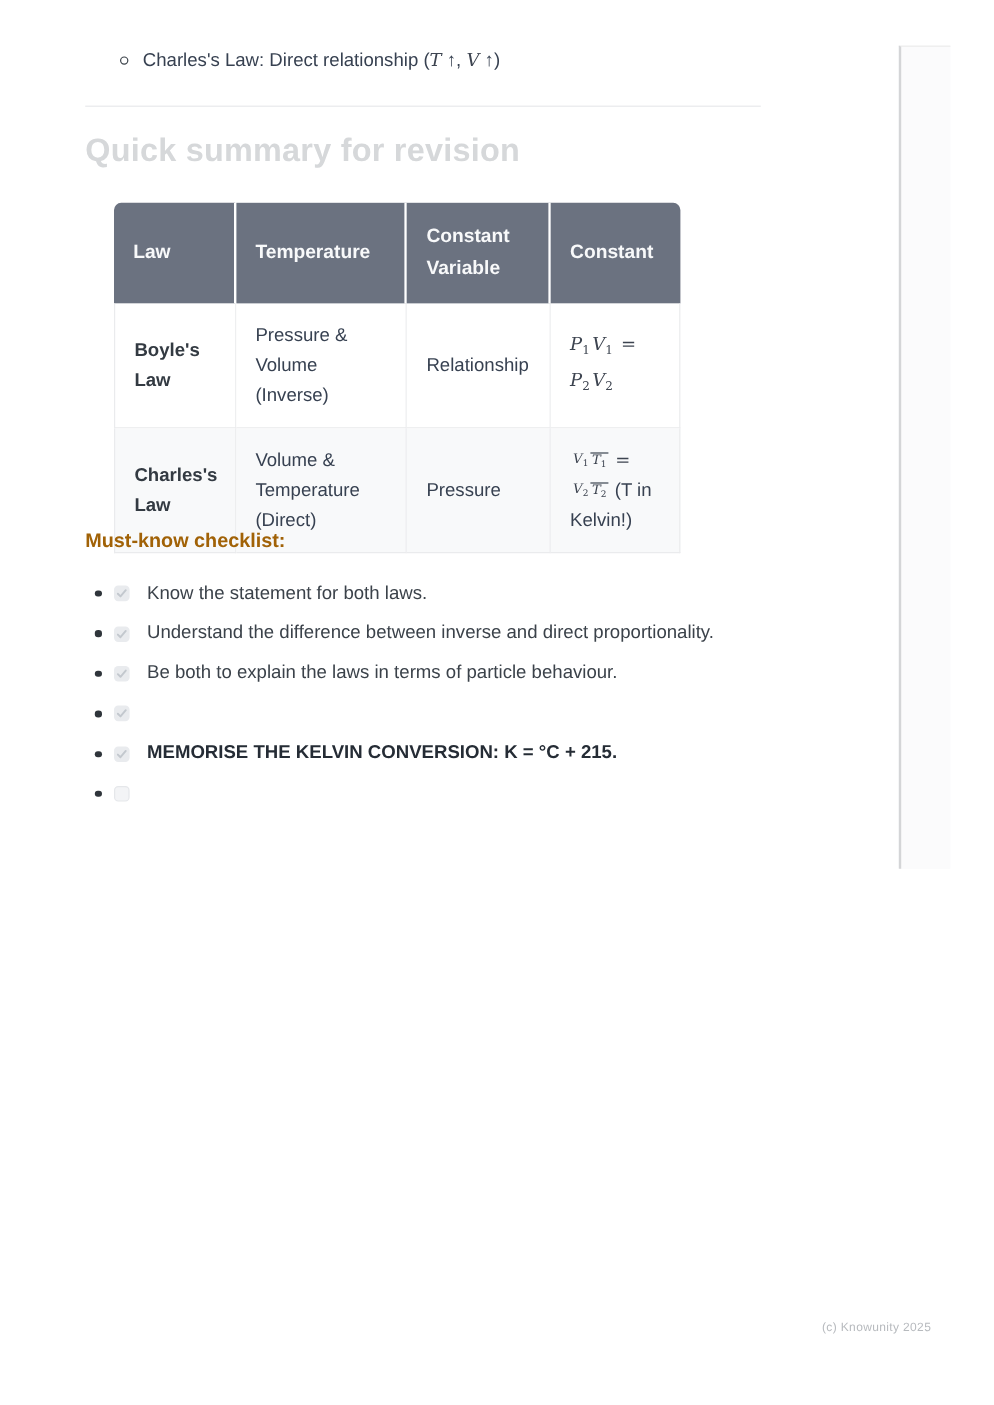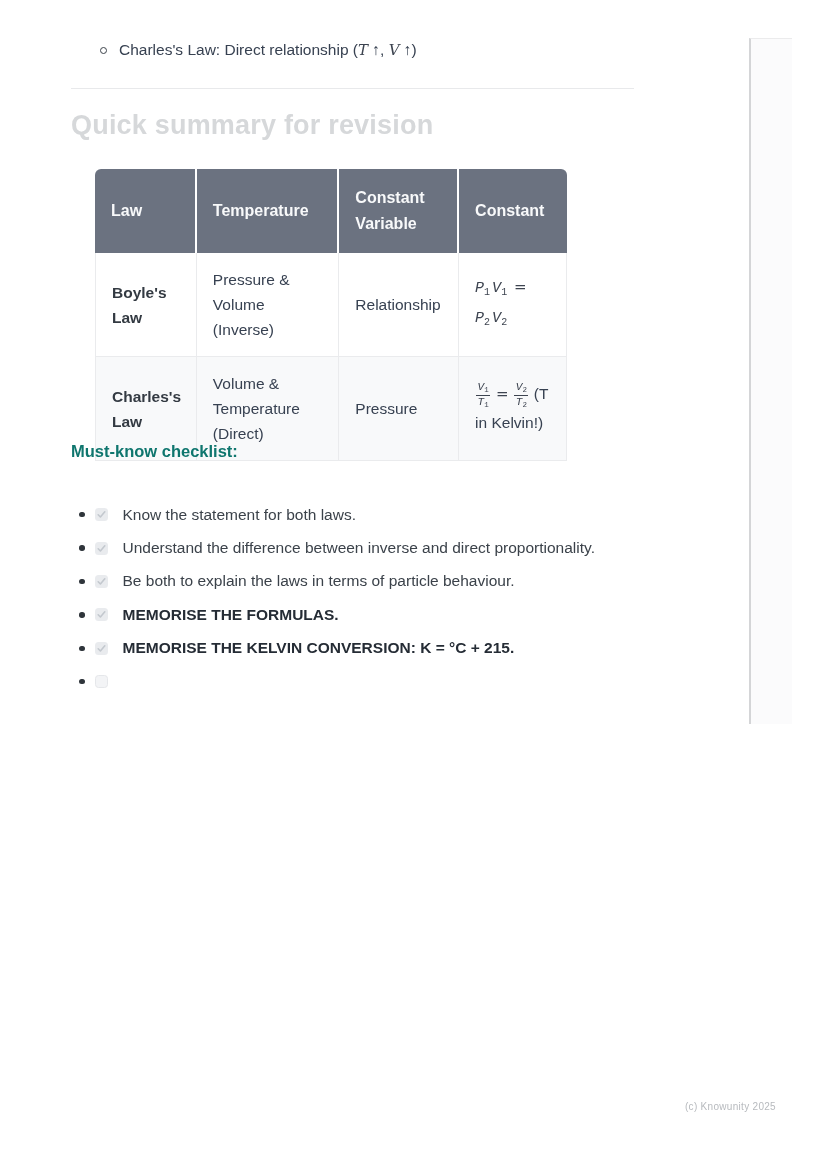--- a/index.html
+++ b/index.html
@@ -92,50 +92,50 @@
     background: #ffffff;
   }
   .summary-table tbody td:first-child { border-left: 1px solid #eaebed; }
   .summary-table tbody tr.alt td { background: #f8f9fa; }
   .summary-table tbody tr:first-child td { height: 81px; }
   .summary-table tbody tr:last-child td { height: 79px; }
   .law-cell { font-weight: 700; color: #333a42; }
 
   
   .formula { font-family: "DejaVu Serif", serif; font-size: 15px; color: #3d4450; line-height: 25px; }
-  .mvar-wrap { white-space: nowrap; margin-right: 2px; font-family: Liberation Mono, monospace; }
+  .mvar-wrap { white-space: nowrap; margin-right: 2px; }
   .mvar { font-style: italic; }
   .msub { font-style: normal; font-size: 10px; vertical-align: -3px; }
   .mop { font-style: normal; }
   .mplain { font-family: "Liberation Sans", sans-serif; font-size: 15.5px; color: #374151; }
   .mfrac {
     display: inline-flex;
-    flex-direction: column;
+    flex-direction: row;
     align-items: center;
     vertical-align: middle;
     font-size: 11px;
     line-height: 1.15;
     margin: 0 1px;
   }
   .mfrac .msub { font-size: 7.5px; vertical-align: -2px; }
   .mfrac .mvar-wrap { margin-right: 0; }
   .mden { border-top: 1px solid #3d4450; padding: 0 1.5px; }
   .mnum { padding: 0 1.5px; }
 
   
   .checklist-title {
     position: absolute;
     left: 71px; top: 442px;
     font-size: 16.5px;
     font-weight: 700;
-    color: #0f766e;
+    color: #a16207;
   }
   .checklist {
     position: absolute;
-    left: 71px; top: 498px;
+    left: 71px; top: 478px;
     width: 580px;
     list-style: none;
     text-align: center;
   }
   .check-item {
     display: flex;
     align-items: center;
     height: 33.4px;
     font-size: 15.5px;
     color: #3b424a;
@@ -261,21 +261,20 @@
         </span>
         <span class="check-text">Be both to explain the laws in terms of particle behaviour.</span>
       </li>
       <li class="check-item">
         <span class="bullet-dot"></span>
         <span class="checkbox checked">
           <svg width="9" height="9" viewBox="0 0 9 9">
             <polyline points="1.2,4.8 3.4,7 7.8,1.8" fill="none" stroke="#c3c8ce" stroke-width="1.6" stroke-linecap="round" stroke-linejoin="round"></polyline>
           </svg>
         </span>
-        <span class="check-text bold">MEMORISE THE FORMULAS.</span>
       </li>
       <li class="check-item">
         <span class="bullet-dot"></span>
         <span class="checkbox checked">
           <svg width="9" height="9" viewBox="0 0 9 9">
             <polyline points="1.2,4.8 3.4,7 7.8,1.8" fill="none" stroke="#c3c8ce" stroke-width="1.6" stroke-linecap="round" stroke-linejoin="round"></polyline>
           </svg>
         </span>
         <span class="check-text bold">MEMORISE THE KELVIN CONVERSION: K = °C + 215.</span>
       </li>

